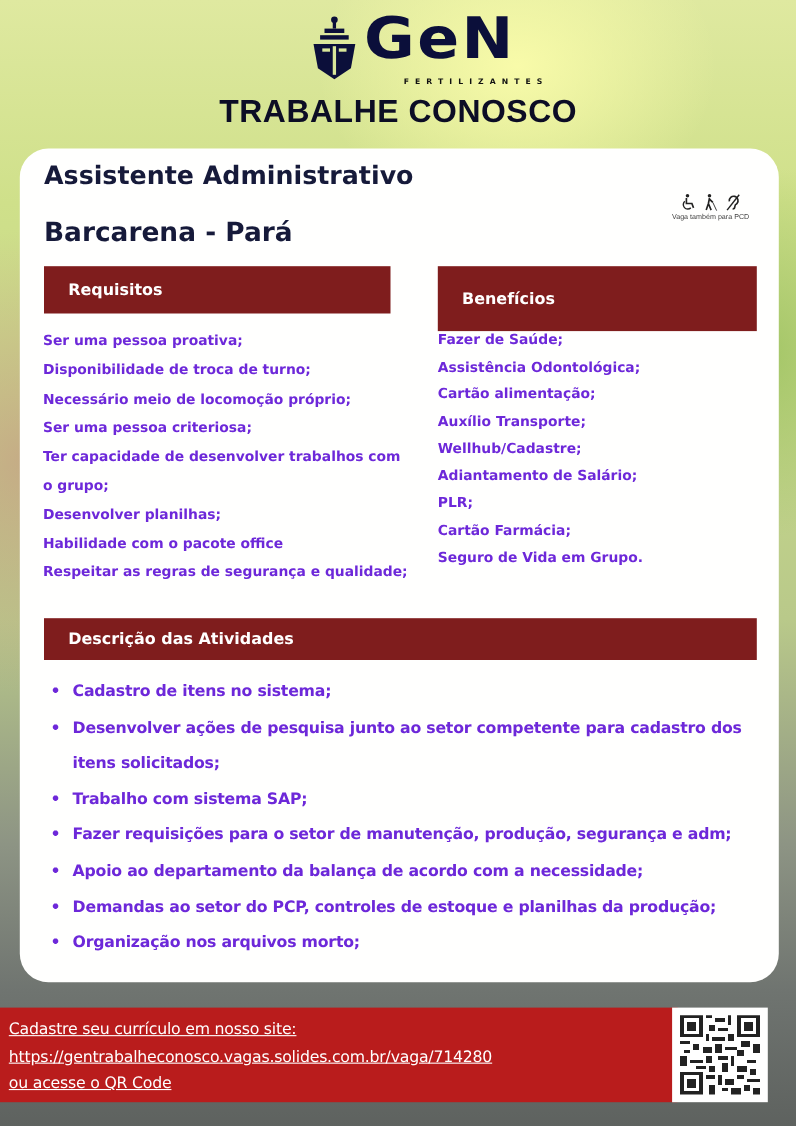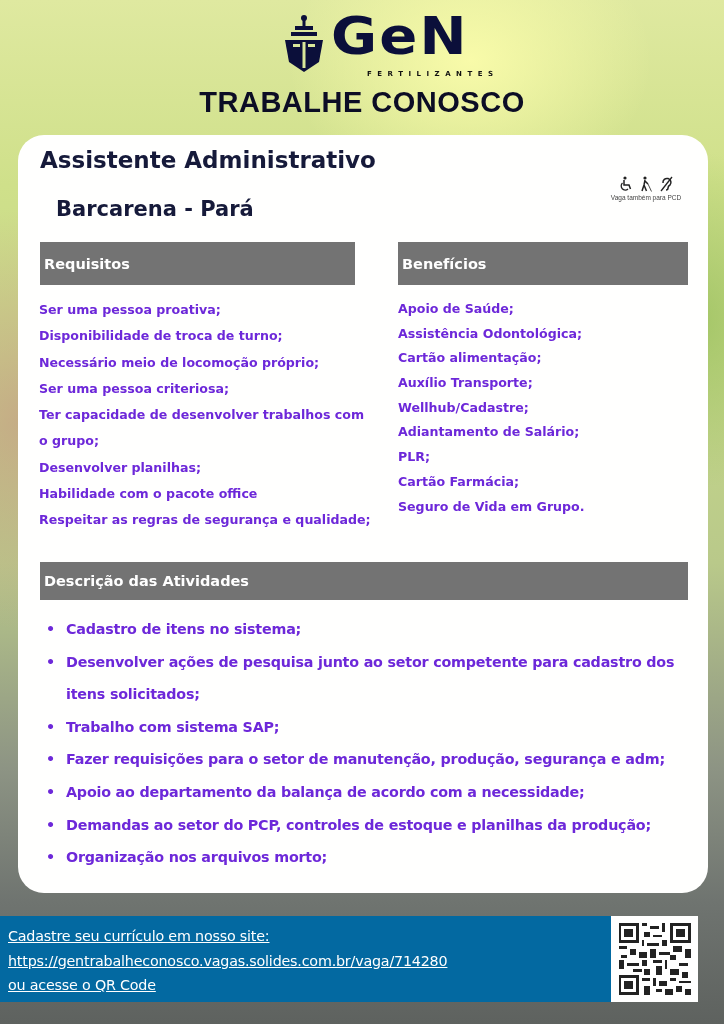--- a/index.html
+++ b/index.html
@@ -15,43 +15,43 @@
   }
   .header { position:absolute; left:0; top:0; width:724px; height:130px; }
   .logo { position:absolute; left:283px; top:12px; width:185px; height:66px; }
   .logo-ship { position:absolute; left:0; top:2px; width:42px; height:60px; }
   .logo-text { position:absolute; left:48px; top:-6px; font-family:"DejaVu Sans", sans-serif; font-weight:bold; font-size:52px; color:#0b0f3a; letter-spacing:2px; transform:scaleX(1.08); transform-origin:left; }
   .logo-sub { position:absolute; left:60px; top:58px; font-size:7px; font-weight:bold; letter-spacing:5.5px; color:#111;padding-left:24px; }
   .page-heading { position:absolute; left:0; width:724px; top:86px; text-align:center; font-family:"Liberation Sans", sans-serif; font-weight:bold; font-size:29px; color:#0c0d25; letter-spacing:0.5px; }
 
   .card { position:absolute; left:18px; top:135px; width:690px; height:758px; background:#fffffe; border-radius:26px; }
   .job-title { position:absolute; left:22px; top:12px; font-family:"DejaVu Sans", sans-serif; font-weight:bold; font-size:23px; color:#161a3a; }
-  .job-location { position:absolute; left:22px; top:62px; font-family:"DejaVu Sans", sans-serif; font-weight:bold; font-size:21px; color:#161a3a;margin-left:16px; }
+  .job-location { position:absolute; left:22px; top:62px; font-family:"DejaVu Sans", sans-serif; font-weight:bold; font-size:24px; color:#161a3a; }
   .pcd { position:absolute; left:578px; top:40px; width:100px; text-align:center; }
   .pcd-icons { display:flex; justify-content:center; gap:6px; font-size:14px; color:#222; height:18px; align-items:center; }
   .pcd-icons svg { width:14px; height:16px; }
   .pcd-label { font-family:"Liberation Sans", sans-serif; font-size:6.5px; color:#444; margin-top:1px; }
 
-  .section-head { position:absolute; background:#737373; color:#fff; font-family:"DejaVu Sans", sans-serif; font-weight:bold; font-size:14.5px; padding-left:4px; display:flex; align-items:center; }
+  .section-head { position:absolute; background:#7f1d1d; color:#fff; font-family:"DejaVu Sans", sans-serif; font-weight:bold; font-size:14.5px; padding-left:22px; display:flex; align-items:center; }
   .req-head { left:22px; top:107px; width:315px; height:43px; }
-  .ben-head { left:380px; top:107px; width:290px; height:43px; }
+  .ben-head { left:380px; top:107px; width:290px; height:59px; }
   .act-head { left:22px; top:427px; width:648px; height:38px;text-align:right; }
 
   .list { position:absolute; list-style:none; font-family:"DejaVu Sans", sans-serif; font-weight:bold; font-size:12.6px; color:#6d28d9; }
   .list li { height:26.3px; line-height:26.3px; white-space:nowrap; }
   .req-list { left:21px; top:162px; }
   .ben-list { left:380px; top:162px; }
   .ben-list li { height:24.7px; line-height:24.7px; }
 
   .act-list { left:26px; top:478px; font-size:14.3px; letter-spacing:-0.2px; }
   .act-list li { position:relative; padding-left:22px; height:32.6px; line-height:32.6px; }
   .act-list li .bullet { position:absolute; left:2px; top:0; }
   .act-list li.cont { padding-left:22px; }
 
-  .footer { position:absolute; left:0; top:916px; width:616px; height:86px; background:#0369a1; }
+  .footer { position:absolute; left:0; top:916px; width:616px; height:86px; background:#b91c1c; }
   .footer-text { position:absolute; left:8px; top:8px; font-family:"DejaVu Sans", sans-serif; font-size:14.3px; color:#fff; text-decoration:underline; line-height:24.5px; }
   .footer-text div { white-space:nowrap; letter-spacing:-0.2px; }
   .qr { position:absolute; left:611px; top:0; width:87px; height:86px; background:#fff; padding:7px; }
   .qr svg { width:73px; height:72px; display:block; }
 </style>
 </head>
 <body>
 
 <div class="header">
   <div class="logo">
@@ -107,21 +107,21 @@
     <li>o grupo;</li>
     <li>Desenvolver planilhas;</li>
     <li>Habilidade com o pacote office</li>
     <li>Respeitar as regras de segurança e qualidade;</li>
   </ul>
 
   <div class="section-head ben-head">
     <span>Benefícios</span>
   </div>
   <ul class="list ben-list">
-    <li>Apoio de Saúde;</li>
+    <li>Fazer de Saúde;</li>
     <li>Assistência Odontológica;</li>
     <li>Cartão alimentação;</li>
     <li>Auxílio Transporte;</li>
     <li>Wellhub/Cadastre;</li>
     <li>Adiantamento de Salário;</li>
     <li>PLR;</li>
     <li>Cartão Farmácia;</li>
     <li>Seguro de Vida em Grupo.</li>
   </ul>
 

